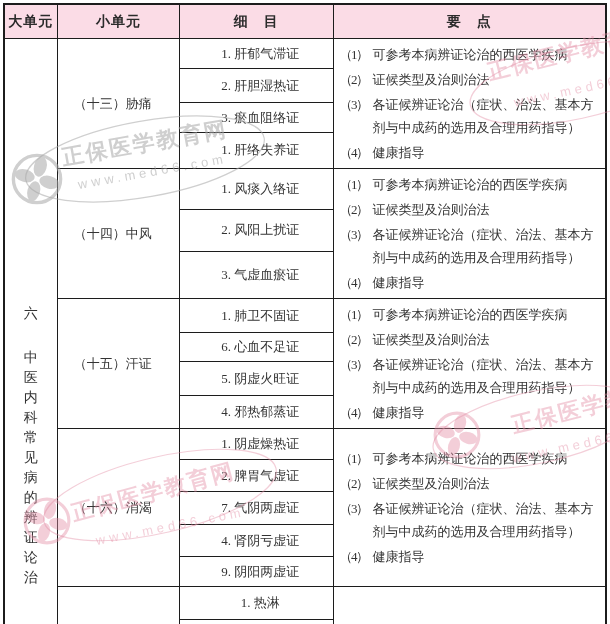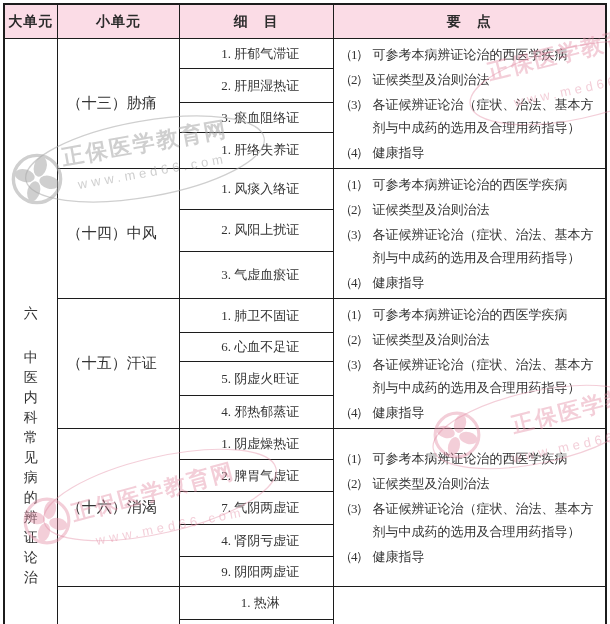--- a/index.html
+++ b/index.html
@@ -11,21 +11,21 @@
   table{border-collapse:collapse;table-layout:fixed;width:604px;border:2px solid #1c1c1c;}
   th,td{border:1px solid #1c1c1c;padding:0;}
   th{
     background:#fbdce6;height:33px;font-size:14px;font-weight:bold;
     text-align:center;color:#2b2b2b;letter-spacing:1px;
   }
   td.major{vertical-align:top;position:relative;}
   .vstack{position:absolute;top:265px;left:0;width:100%;text-align:center;font-size:14px;color:#333;}
   .vchar{line-height:20px;height:20px;}
   .vnum{margin-bottom:24px;}
-  td.unit{font-size:15px;padding-left:9px;vertical-align:middle;margin-top:44px;}
+  td.unit{font-size:13px;padding-left:16px;vertical-align:middle;margin-top:44px;}
   td.detail{font-size:13px;padding-left:8px;vertical-align:middle;text-align:center;}
   td.detail.top{vertical-align:top;padding-top:8px;}
   td.points{vertical-align:middle;}
   .pts{display:flex;flex-direction:column;justify-content:center;padding:3px 2px 3px 6px;}
   .pts.start{justify-content:flex-start;padding-top:38px;}
   .pt{display:flex;margin:1px 0;}
   .pt-num{flex:0 0 33px;font-size:13px;line-height:23px;letter-spacing:-1.5px;white-space:nowrap;}
   .pt-text{width:233px;font-size:13px;line-height:23px;}
   
   .wm-el{position:absolute;pointer-events:none;z-index:5;}

